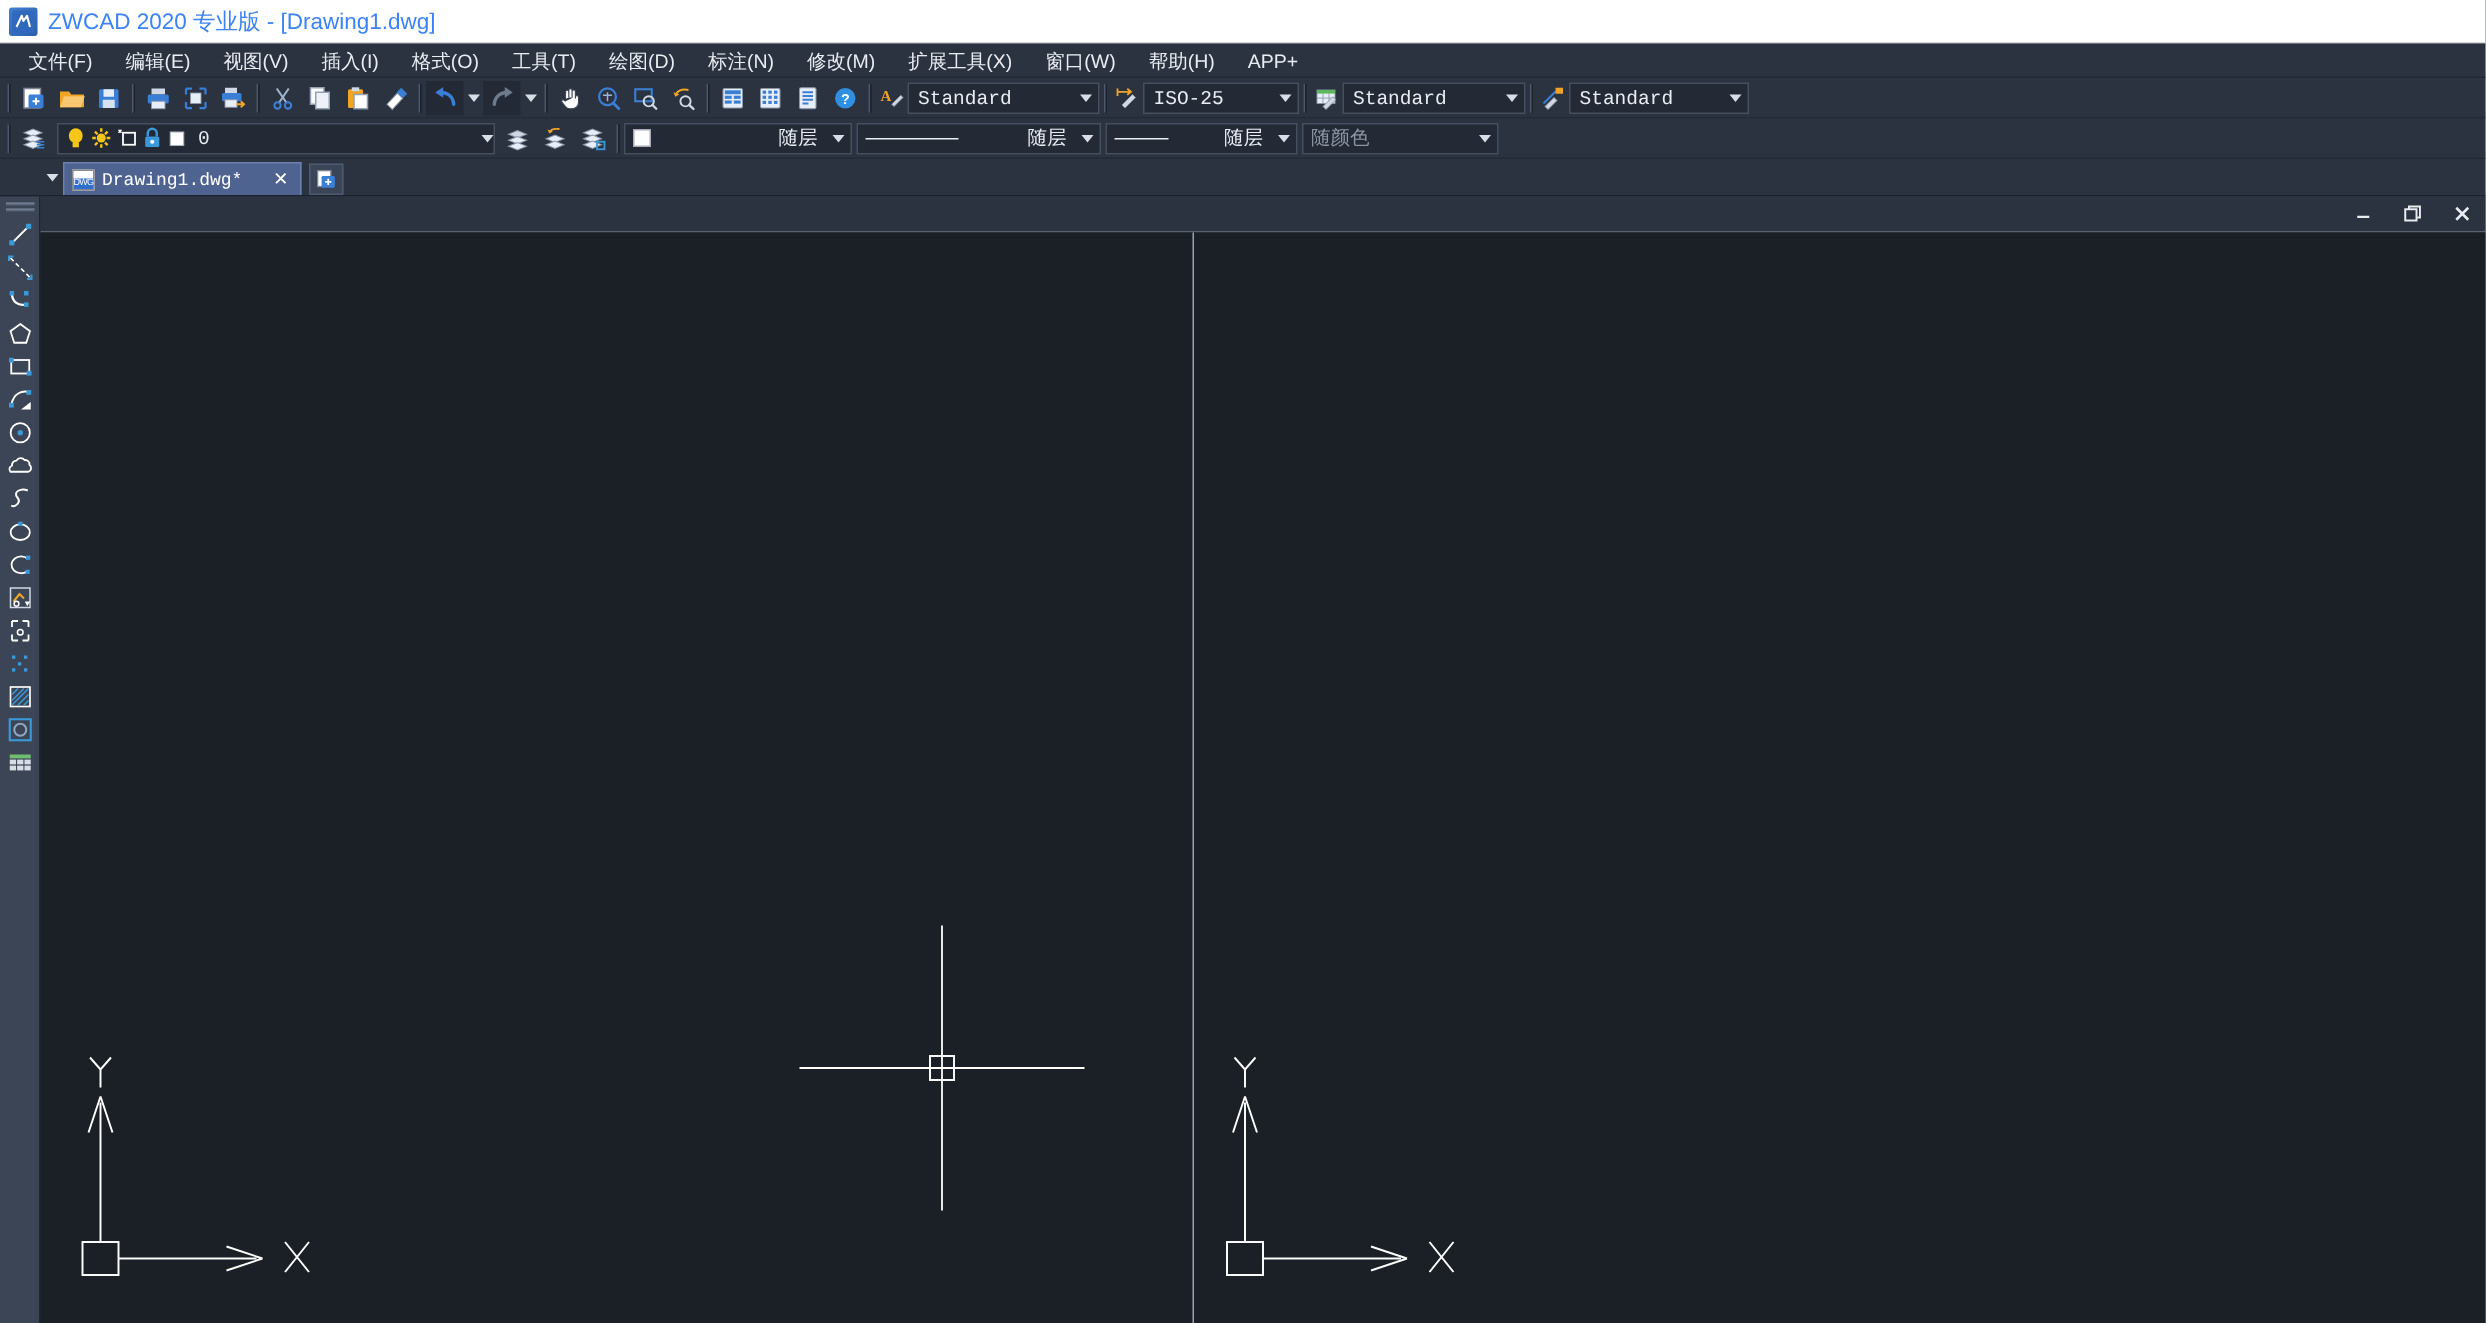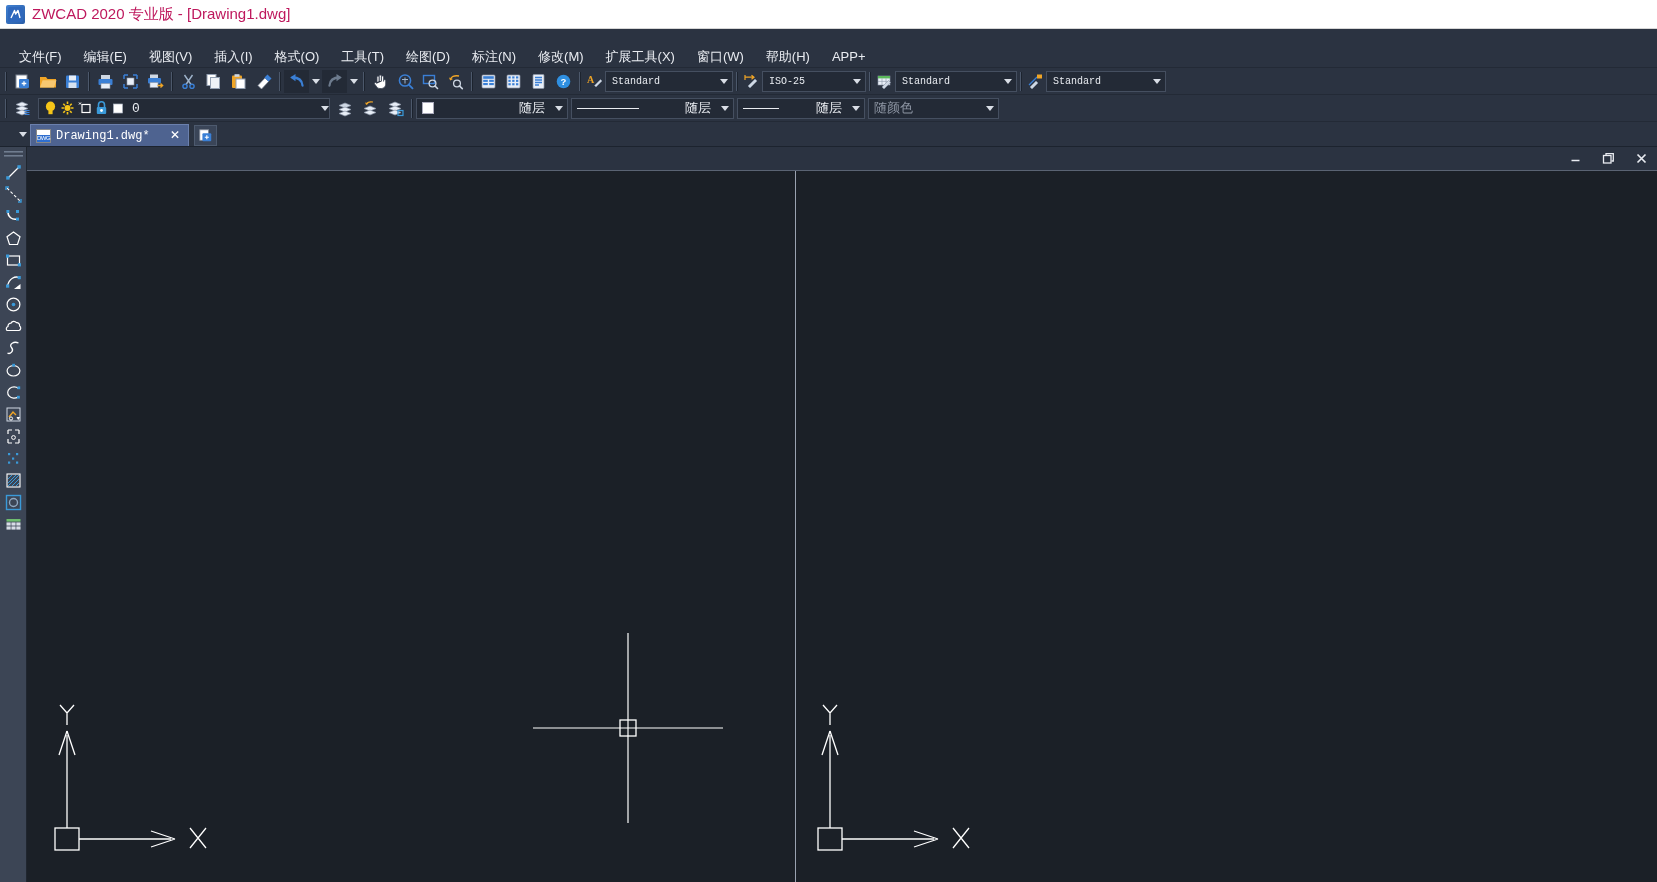--- a/index.html
+++ b/index.html
@@ -28,34 +28,33 @@
   .app-logo {
     width: 19px; height: 19px;
     background: linear-gradient(135deg,#3f7fd0,#2a5ea8);
     border-radius: 2px;
     display: flex; align-items: center; justify-content: center;
     margin-right: 7px;
     flex: 0 0 19px;
   }
   .app-logo svg { display:block; }
   .title-text {
-    font-size: 15px; color: #be185d;
+    font-size: 15px; color: #3b82f6;
     font-family: "Liberation Sans", sans-serif;
     white-space: nowrap;
   }
 
   
   .menubar {
     height: 23px;
     background: #2b3341;
     display: flex; align-items: center;
     flex: 0 0 23px;
     padding-left: 8px;
     border-bottom: 1px solid #232a36;
-    margin-top: 16px;
   }
   .menu-item {
     color: #e9ecf1;
     font-size: 13px;
     padding: 2px 11px;
     white-space: nowrap;
     line-height: 17px;
     cursor: default;
   }
 
@@ -99,21 +98,21 @@
     border-top: 5px solid #d9dee6;
   }
 
   
   .combo {
     height: 21px;
     background: #232a36;
     border: 1px solid #454f60;
     display: flex; align-items: center;
     color: #e9ecf1;
-    font-size: 10px;
+    font-size: 13px;
     font-family: "Liberation Mono", monospace;
     position: relative;
   }
   .combo .cb-text {
     padding-left: 6px;
     flex: 1 1 auto;
     white-space: nowrap; overflow: hidden;
     line-height: 19px;
   }
   .combo .cb-arrow {
@@ -159,21 +158,21 @@
   .ltline { width: 62px; height: 0; border-top: 1px solid #e9ecf1; }
   .ltline.short { width: 36px; }
   .greytxt { color:#8d95a3; }
 
   
   .tabbar {
     height: 25px;
     background: #2b3341;
     display: flex; align-items: flex-end;
     flex: 0 0 25px;
-    padding-left: 16px;
+    padding-left: 28px;
     border-bottom: 1px solid #1c232e;
   }
   .tab-menu-arrow {
     width: 14px; height: 24px;
     display:flex; align-items:center; justify-content:center;
     flex:0 0 14px;
   }
   .doc-tab {
     height: 22px;
     background: #4e6390;

